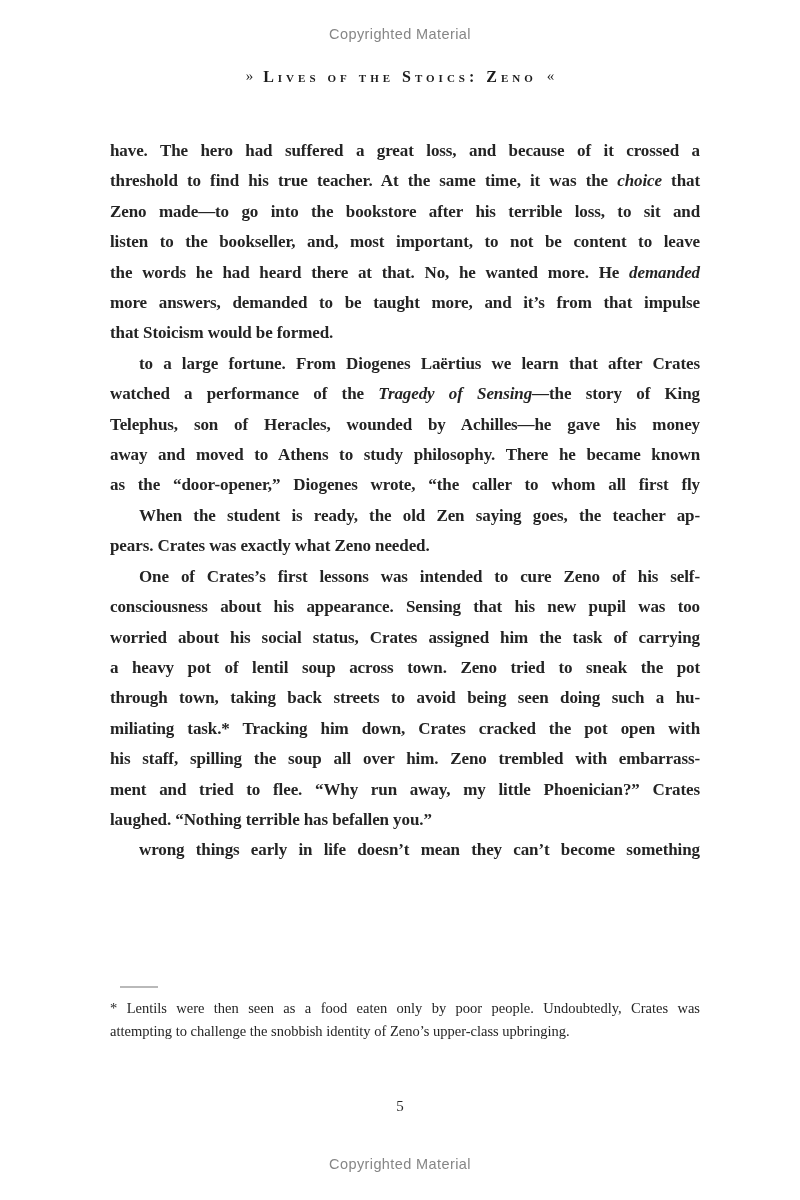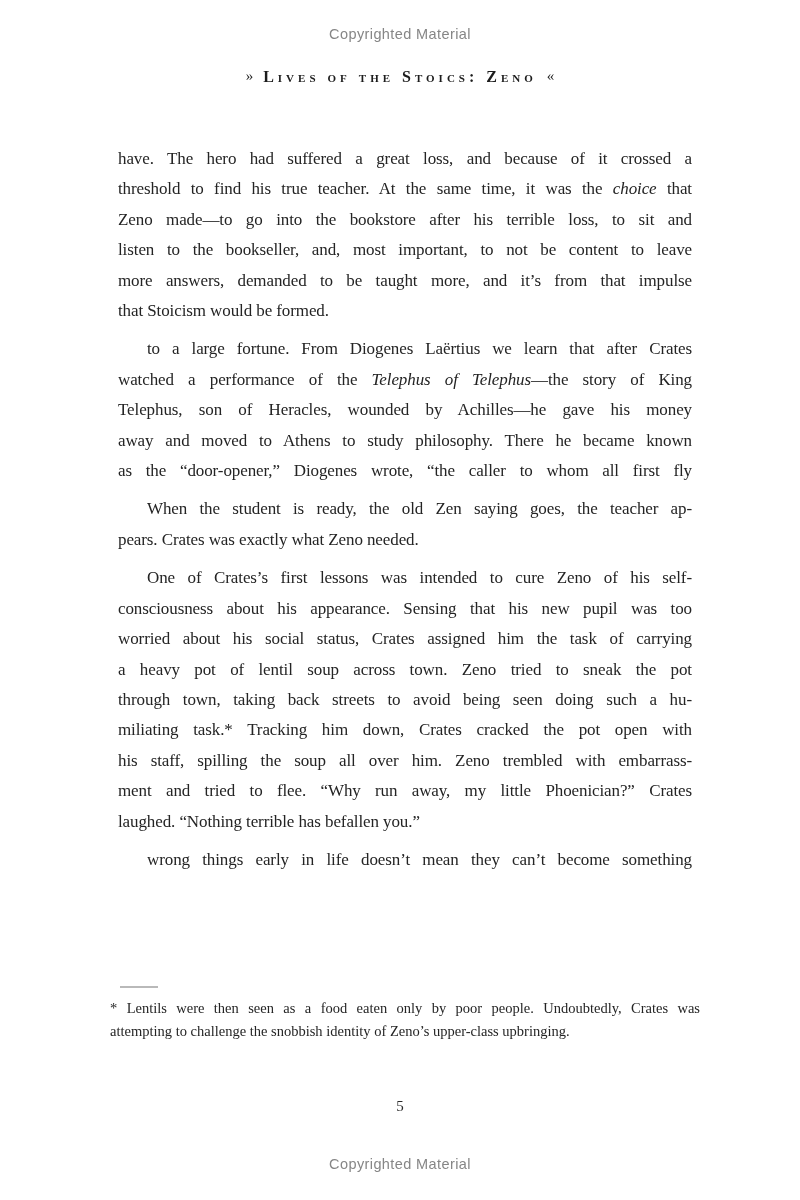--- a/index.html
+++ b/index.html
@@ -41,21 +41,21 @@
   }
   .body-text{
     position:absolute;
     left:110px;top:136px;
     width:590px;
     font-size:17px;
     line-height:30.4px;
     letter-spacing:-0.1px;
     color:#242424;
   }
-  .para{margin:8px;}
+  .para{margin:0;font-weight:bold;}
   .line{
     text-align:justify;
     text-align-last:justify;
     white-space:normal;
   }
   .line.last-left{text-align-last:left;}
   .para.indent .line:first-child{text-indent:29px;}
   .footnote{
     position:absolute;
     left:110px;top:986px;
@@ -87,26 +87,27 @@
   <div class="running-head">
     <span class="ornament">»</span><span class="title">Lives of the Stoics: Zeno</span><span class="ornament">«</span>
   </div>
 
   <div class="body-text" id="body-text">
       <div class="para">
         <div class="line">have. The hero had suffered a great loss, and because of it crossed a</div>
         <div class="line">threshold to find his true teacher. At the same time, it was the <i>choice</i> that</div>
         <div class="line">Zeno made—to go into the bookstore after his terrible loss, to sit and</div>
         <div class="line">listen to the bookseller, and, most important, to not be content to leave</div>
+        <div class="line">the words he had heard there at that. No, he wanted more. He <i>demanded</i></div>
         <div class="line">more answers, demanded to be taught more, and it’s from that impulse</div>
         <div class="line last-left">that Stoicism would be formed.</div>
       </div>
       <div class="para indent">
         <div class="line">to a large fortune. From Diogenes Laërtius we learn that after Crates</div>
-        <div class="line">watched a performance of the <i>Telephus of Telephus</i>—the story of King</div>
+        <div class="line">watched a performance of the <i>Tragedy of Sensing</i>—the story of King</div>
         <div class="line">Telephus, son of Heracles, wounded by Achilles—he gave his money</div>
         <div class="line">away and moved to Athens to study philosophy. There he became known</div>
         <div class="line">as the “door-opener,” Diogenes wrote, “the caller to whom all first fly</div>
       </div>
       <div class="para indent">
         <div class="line">When the student is ready, the old Zen saying goes, the teacher ap-</div>
         <div class="line last-left">pears. Crates was exactly what Zeno needed.</div>
       </div>
       <div class="para indent">
         <div class="line">One of Crates’s first lessons was intended to cure Zeno of his self-</div>

